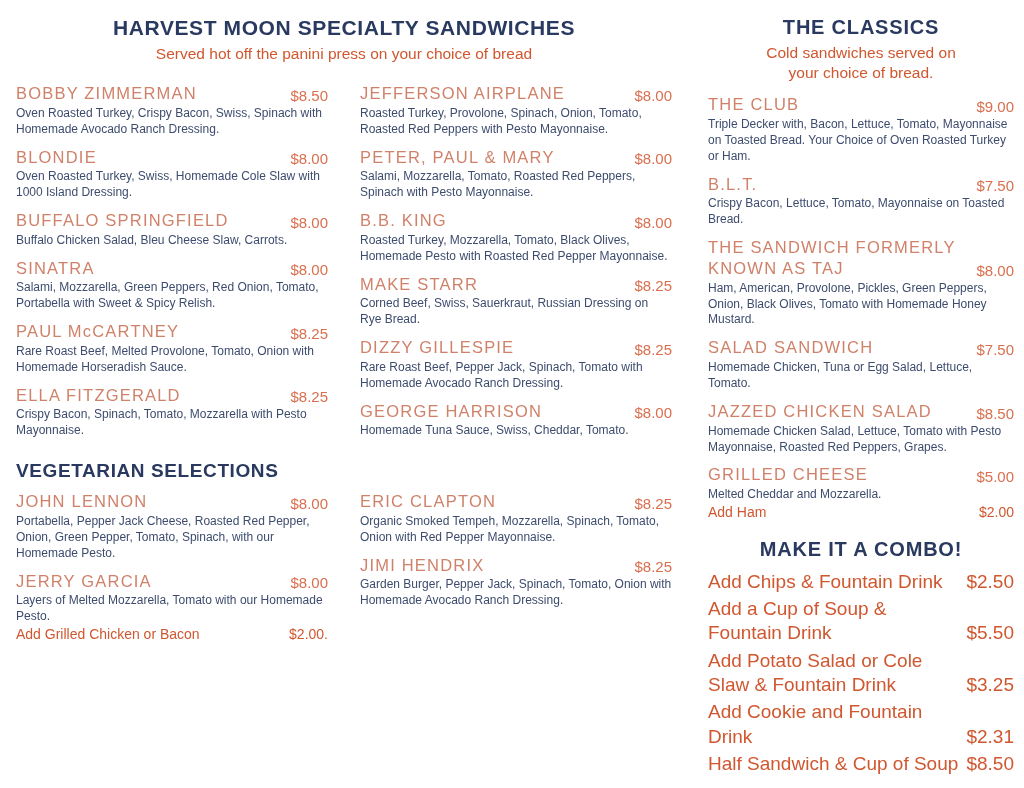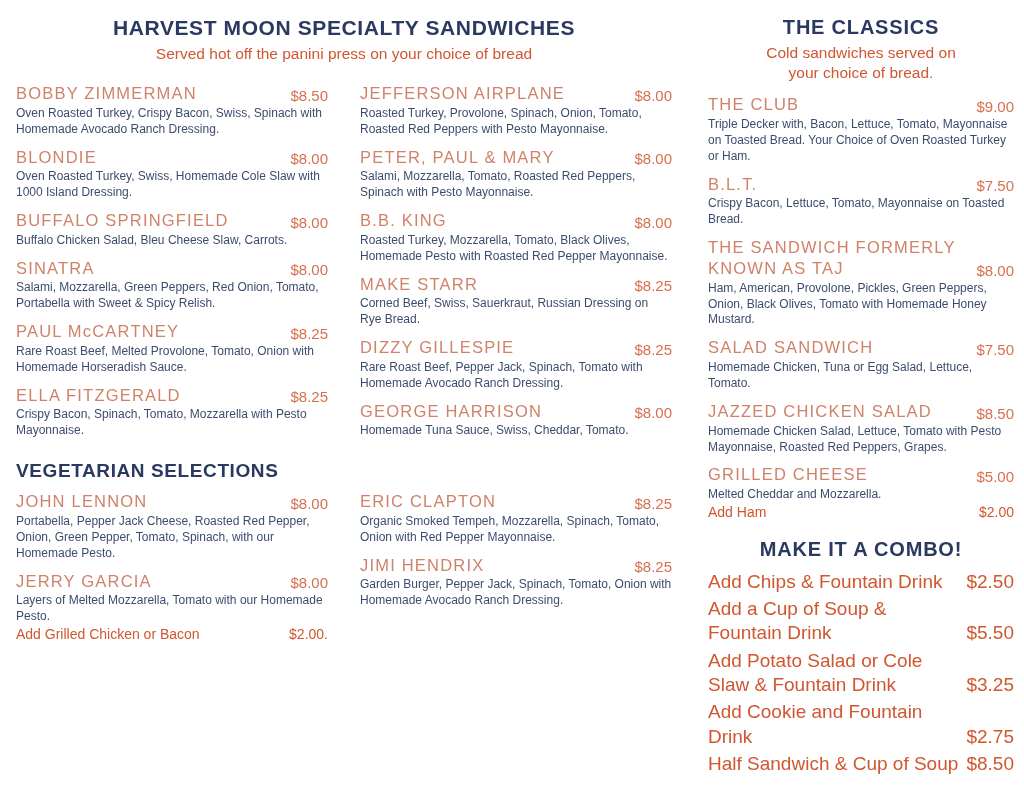--- a/index.html
+++ b/index.html
@@ -240,21 +240,21 @@
       <div class="combo-row">
           <span class="combo-label">Add a Cup of Soup &amp; Fountain Drink</span>
           <span class="combo-price">$5.50</span>
         </div>
       <div class="combo-row">
           <span class="combo-label">Add Potato Salad or Cole Slaw &amp; Fountain Drink</span>
           <span class="combo-price">$3.25</span>
         </div>
       <div class="combo-row">
           <span class="combo-label">Add Cookie and Fountain Drink</span>
-          <span class="combo-price">$2.75</span>
+          <span class="combo-price">$2.31</span>
         </div>
       <div class="combo-row">
           <span class="combo-label">Half Sandwich &amp; Cup of Soup</span>
           <span class="combo-price">$8.50</span>
         </div>
     </div>
   </div>
 
 </div>
 

